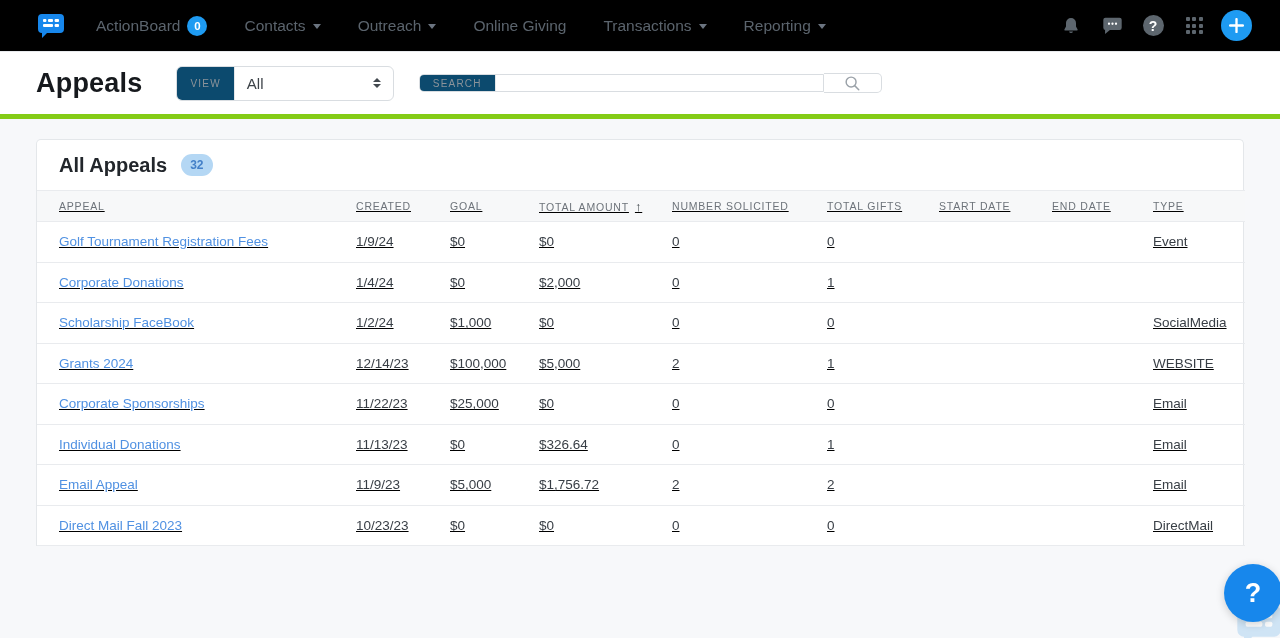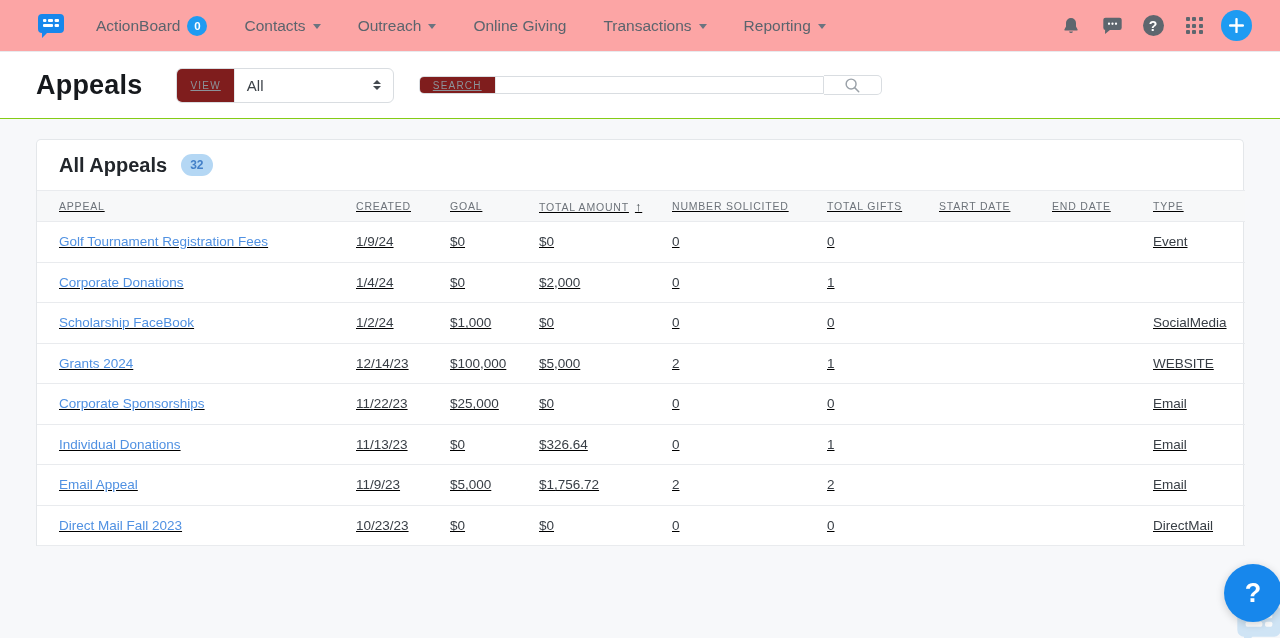--- a/index.html
+++ b/index.html
@@ -1,20 +1,20 @@
 <!DOCTYPE html>
 <html><head>
 <meta charset="utf-8">
 <style>
   * { margin:0; padding:0; box-sizing:border-box; }
   html,body { width:1280px; height:638px; overflow:hidden; background:#f7f8fa;
               font-family:"Liberation Sans", sans-serif; }
 
   
-  .navbar { height:52px; background:#fca5a5; border-bottom:1px solid #e8eaed;
+  .navbar { height:52px; background:#000000; border-bottom:1px solid #e8eaed;
             display:flex; align-items:center; padding:0 28px 0 36px; }
   .logo { width:30px; height:30px; flex:0 0 auto; }
   .nav-items { display:flex; align-items:center; gap:37px; margin-left:30px; }
   .nav-item { display:flex; align-items:center; gap:7px; font-size:15.5px; color:#5b646d;
               cursor:pointer; white-space:nowrap; }
   .nav-badge { background:#1e9bf2; color:#fff; font-size:11.5px; font-weight:bold;
                min-width:20px; height:20px; border-radius:10px; display:flex;
                align-items:center; justify-content:center; padding:0 5px; }
   .caret { width:0; height:0; border-left:4.5px solid transparent; border-right:4.5px solid transparent;
            border-top:5px solid #6b7480; margin-top:2px; }
@@ -22,27 +22,27 @@
   .icon-btn { width:28px; height:28px; display:flex; align-items:center; justify-content:center;
               cursor:pointer; }
   .help-circle { width:21px; height:21px; border-radius:50%; background:#5d666e; color:#fff;
                  font-size:14px; font-weight:bold; display:flex; align-items:center; justify-content:center; }
   .grid-dots { display:grid; grid-template-columns:repeat(3,4px); grid-auto-rows:4px; gap:2.5px; }
   .grid-dots i { background:#5d666e; border-radius:1px; }
   .plus-circle { width:31px; height:31px; border-radius:50%; background:#1e9bf2; display:flex;
                  align-items:center; justify-content:center; }
 
   
-  .page-header { height:67px; background:#fff; border-bottom:1px solid #84cc16;
+  .page-header { height:67px; background:#fff; border-bottom:5px solid #84cc16;
                  display:flex; align-items:center; padding:0 36px; }
   .page-title { font-size:27px; font-weight:bold; color:#16191d; letter-spacing:.2px; }
   .view-group { display:flex; align-items:stretch; height:35px; border:1px solid #d9dde1;
                 border-radius:6px; overflow:hidden; margin-left:34px; background:#fff; }
-  .seg-label { background:#7f1d1d; border-right:1px solid #e4e7ea; display:flex; align-items:center;
-               padding:0 13px; font-size:10px; letter-spacing:1.2px; color:#8c939a;text-decoration:underline; }
+  .seg-label { background:#0c4a6e; border-right:1px solid #e4e7ea; display:flex; align-items:center;
+               padding:0 13px; font-size:10px; letter-spacing:1.2px; color:#8c939a; }
   .view-select { display:flex; align-items:center; width:158px; padding:13px 12px; font-size:15px;
                  color:#3c4248; cursor:pointer; }
   .view-select .val { flex:1; }
   .updown { display:flex; flex-direction:column; gap:2px; }
   .updown b { width:0; height:0; border-left:4px solid transparent; border-right:4px solid transparent; }
   .updown .up { border-bottom:4.5px solid #43494f; }
   .updown .dn { border-top:4.5px solid #43494f; }
   .search-wrap { display:flex; margin-left:25px; height:36px;align-items:center; }
   .search-group { display:flex; align-items:stretch; border:1px solid #d9dde1; border-radius:5px 0 0 5px;
                   overflow:hidden; width:405px; background:#fff; }

